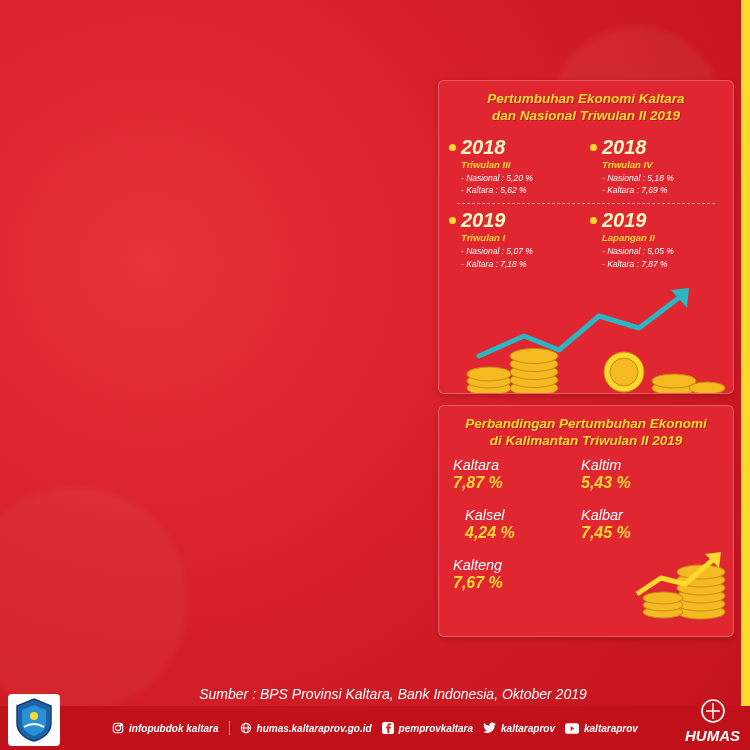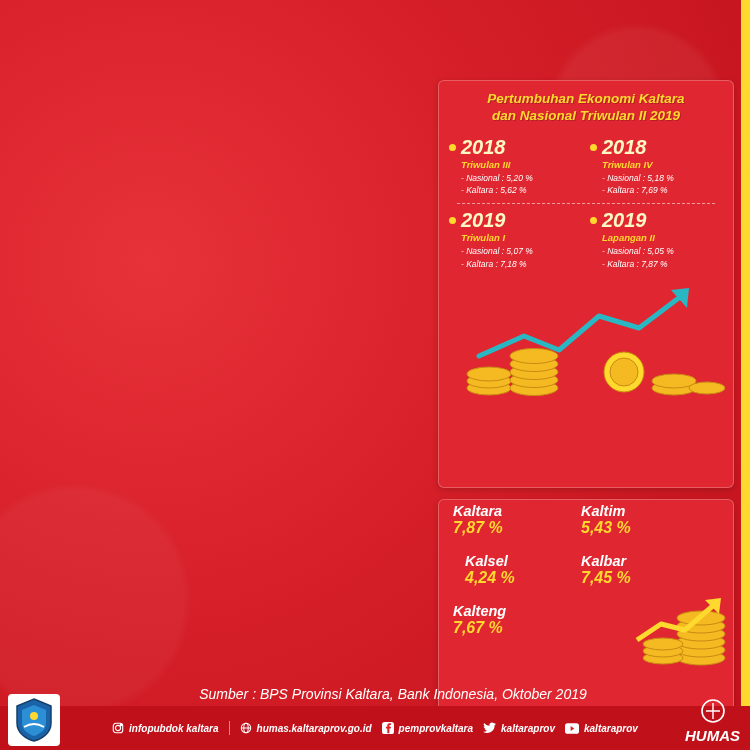--- a/index.html
+++ b/index.html
@@ -83,21 +83,21 @@
     border-radius: 6px;
     box-shadow: 0 2px 6px rgba(0,0,0,.18);
     position: relative;
     overflow: hidden;
   }
   .card-title {
     color: #ffd92e; font-size: 13.5px; font-weight: bold; font-style: italic;
     text-align: center; line-height: 1.3; padding: 9px 10px 4px 10px;
     text-shadow: 1px 1px 0 rgba(0,0,0,.2);
   }
-  .card1 { height: 408px; }
+  .card1 { height: 314px; }
   .card2 { height: 232px; }
 
   .quad { display: flex; flex-wrap: wrap; padding: 4px 6px 0 6px; }
   .quad-cell { width: 50%; padding: 4px 4px 4px 16px; position: relative; }
   .quad-cell .bullet {
     position: absolute; left: 4px; top: 11px;
     width: 7px; height: 7px; border-radius: 50%; background: #ffd92e;
   }
   .qyear { color: #fef9c3; font-size: 20px; font-weight: bold; font-style: italic; line-height: 1; }
   .qsub { color: #ffd92e; font-size: 9.5px; font-weight: bold; font-style: italic; margin: 2px 0 2px; }
@@ -105,21 +105,21 @@
   .divider-dash {
     border-top: 1px dashed rgba(255,255,255,.55);
     margin: 3px 12px 2px 12px;
   }
 
   .chartart { position: relative; height: 122px; margin-top: 2px; }
 
   
   .cmp { padding: 2px 10px 0 14px; position: relative; height: 172px; }
   .cmp-item { position: absolute; }
-  .cmp-name { color: #fff; font-size: 14.5px; font-weight: bold; font-style: italic; line-height: 1.1; }
+  .cmp-name { color: #fff; font-size: 14.5px; font-weight: normal; font-style: italic; line-height: 1.1; }
   .cmp-val { color: #ffd92e; font-size: 16px; font-weight: bold; font-style: italic; line-height: 1.15; }
 
   
   .source {
     position: absolute; left: 0; right: 0; bottom: 48px;
     text-align: center; color: #fff; font-size: 14px; font-style: italic; margin-left: 36px;
   }
   .footer {
     position: absolute; left: 0; right: 0; bottom: 0; height: 44px;
     background: #c0111b;
@@ -470,20 +470,24 @@
               <circle cx="185" cy="96" r="20"></circle>
               <circle cx="185" cy="96" r="14" fill="#f5b921"></circle>
             </g>
             <path d="M40 80 L85 60 L120 74 L160 40 L200 52 L245 18" fill="none" stroke="#2ab7c4" stroke-width="5" stroke-linejoin="round" stroke-linecap="round"></path>
             <path d="M232 14 L250 12 L248 32 Z" fill="#2ab7c4"></path>
           </svg>
         </div>
       </div>
 
       <div class="card card2">
+        <div class="card-title">
+          <span>Perbandingan Pertumbuhan Ekonomi</span><br>
+          <span>di Kalimantan Triwulan II 2019</span>
+        </div>
         <div class="cmp">
           <div class="cmp-item" style="left:14px; top:4px;">
             <div class="cmp-name">Kaltara</div>
             <div class="cmp-val">7,87 %</div>
           </div>
           <div class="cmp-item" style="left:142px; top:4px;">
             <div class="cmp-name">Kaltim</div>
             <div class="cmp-val">5,43 %</div>
           </div>
           <div class="cmp-item" style="left:26px; top:54px;">

